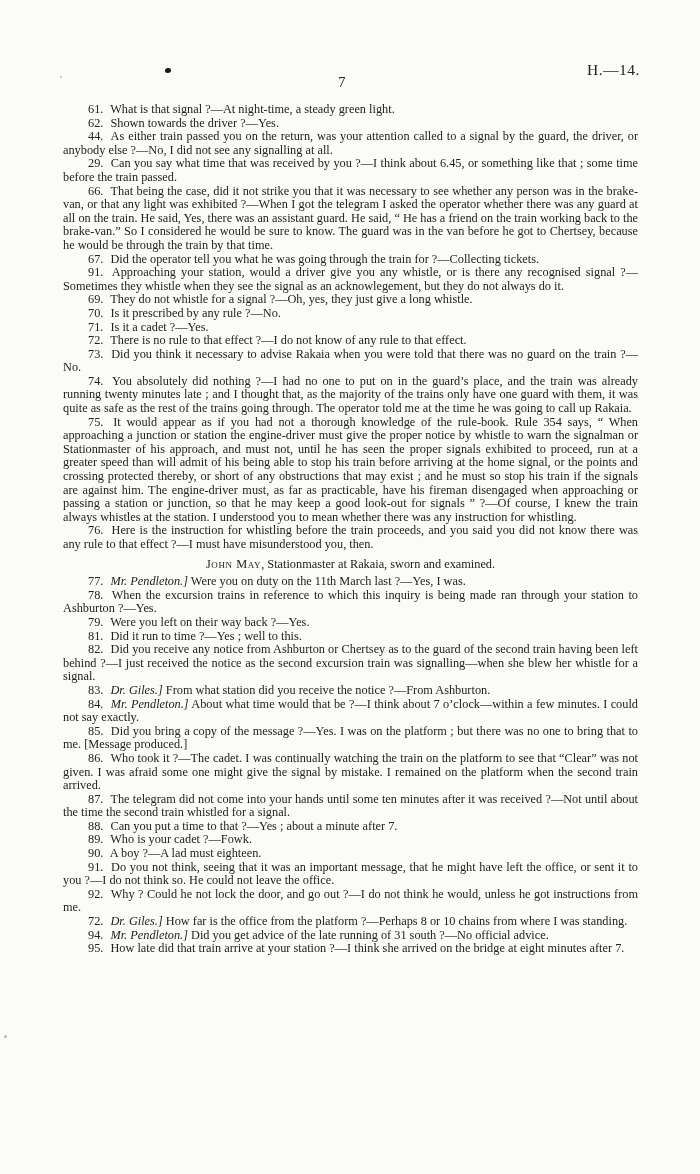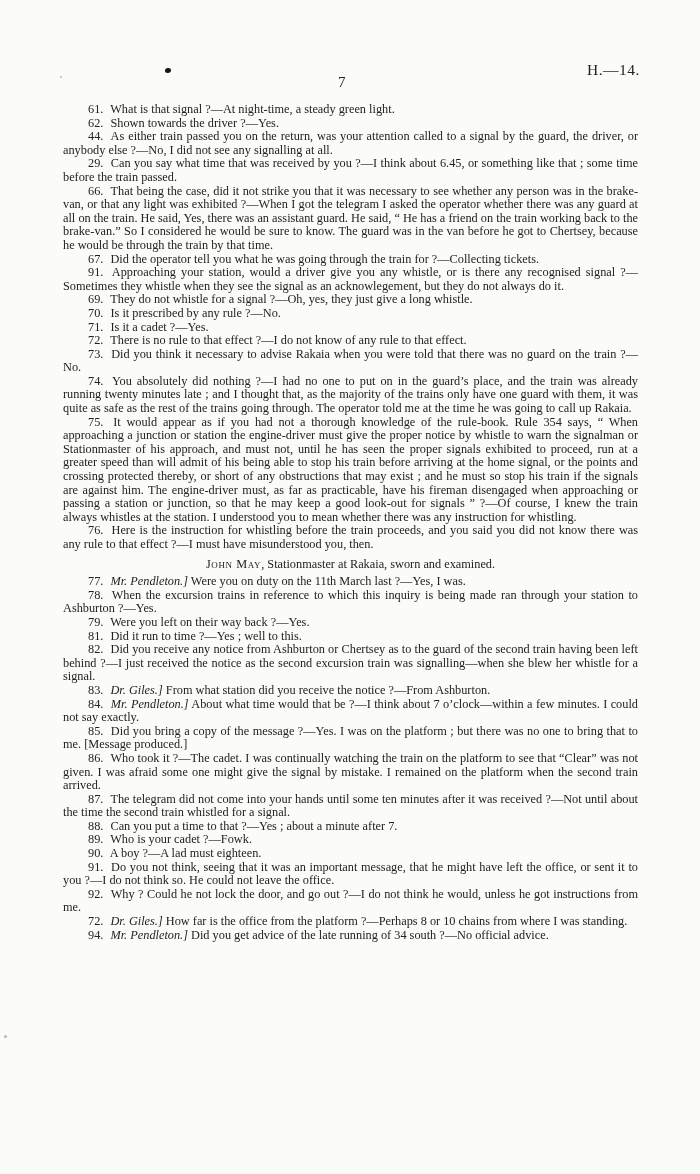--- a/index.html
+++ b/index.html
@@ -122,17 +122,18 @@
         <p class="qa"><span class="qnum">84.</span> <span class="speaker">Mr. Pendleton.]</span>  <span>About what time would that be ?—I think about 7 o’clock—within a few minutes.  I could not say exactly.</span></p>
         <p class="qa"><span class="qnum">85.</span> <span>Did you bring a copy of the message ?—Yes.  I was on the platform ; but there was no one to bring that to me.  [Message produced.]</span></p>
         <p class="qa"><span class="qnum">86.</span> <span>Who took it ?—The cadet.  I was continually watching the train on the platform to see that “Clear” was not given.  I was afraid some one might give the signal by mistake.  I remained on the platform when the second train arrived.</span></p>
         <p class="qa"><span class="qnum">87.</span> <span>The telegram did not come into your hands until some ten minutes after it was received ?—Not until about the time the second train whistled for a signal.</span></p>
         <p class="qa"><span class="qnum">88.</span> <span>Can you put a time to that ?—Yes ; about a minute after 7.</span></p>
         <p class="qa"><span class="qnum">89.</span> <span>Who is your cadet ?—Fowk.</span></p>
         <p class="qa"><span class="qnum">90.</span> <span>A boy ?—A lad must eighteen.</span></p>
         <p class="qa"><span class="qnum">91.</span> <span>Do you not think, seeing that it was an important message, that he might have left the office, or sent it to you ?—I do not think so.  He could not leave the office.</span></p>
         <p class="qa"><span class="qnum">92.</span> <span>Why ?  Could he not lock the door, and go out ?—I do not think he would, unless he got instructions from me.</span></p>
         <p class="qa"><span class="qnum">72.</span> <span class="speaker">Dr. Giles.]</span>  <span>How far is the office from the platform ?—Perhaps 8 or 10 chains from where I was standing.</span></p>
-        <p class="qa"><span class="qnum">94.</span> <span class="speaker">Mr. Pendleton.]</span>  <span>Did you get advice of the late running of 34 south ?—No official advice.</span></p>
+        <p class="qa"><span class="qnum">94.</span> <span class="speaker">Mr. Pendleton.]</span>  <span>Did you get advice of the late running of 31 south ?—No official advice.</span></p>
+        <p class="qa"><span class="qnum">95.</span> <span>How late did that train arrive at your station ?—I think she arrived on the bridge at eight minutes after 7.</span></p>
       </div>
   </div>
 
 </div>
 
 </body></html>

